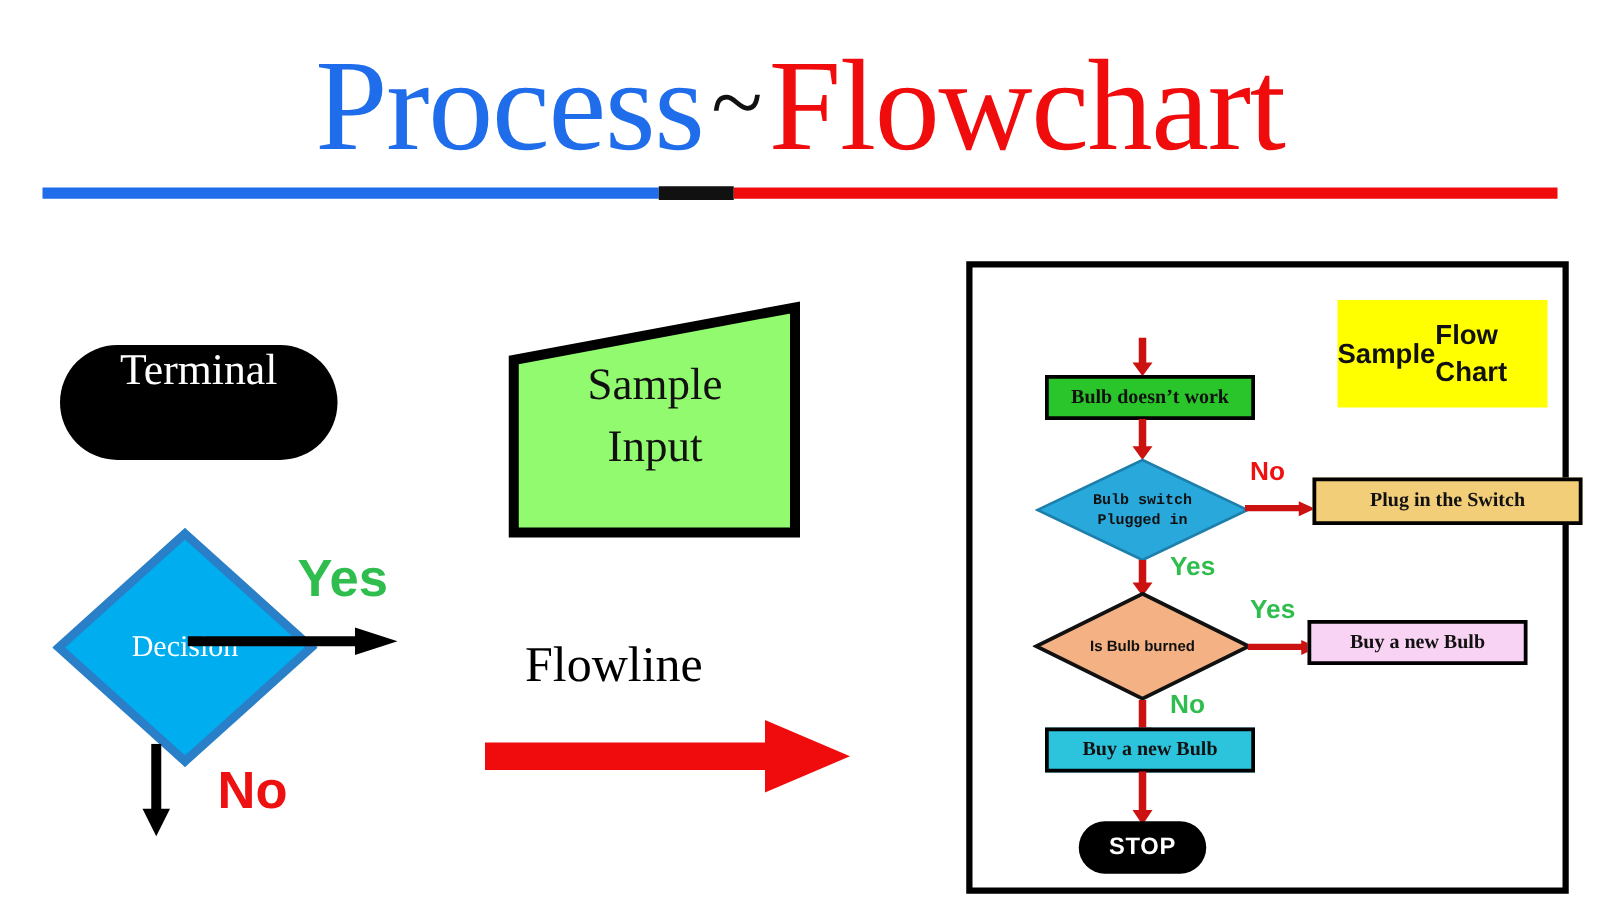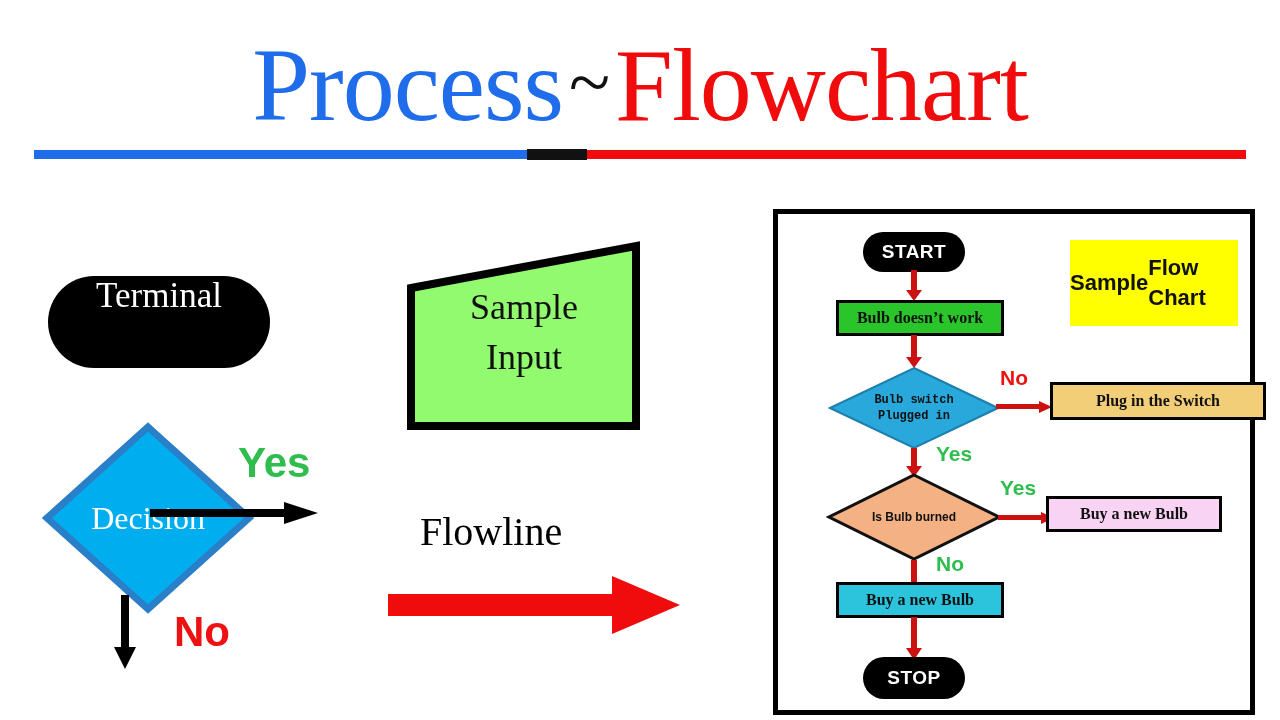--- a/index.html
+++ b/index.html
@@ -33,21 +33,21 @@
     position: absolute; left: 48px; top: 276px; width: 222px; height: 92px;
     background: #000; border-radius: 46px;
     display: flex; align-items: flex-start; justify-content: center;
     color: #ffffff; font-size: 35px; font-family: "Liberation Serif", serif;
   }
   .legend-decision-wrap { position: absolute; left: 42px; top: 422px; width: 212px; height: 192px; }
   .legend-decision-wrap svg { display: block; }
   .legend-decision-label {
     position: absolute; left: 0; top: 0; width: 212px; height: 192px;
     display: flex; align-items: center; justify-content: center;
-    color: #ffffff; font-size: 32px; font-family: "Liberation Serif", serif;
+    color: #ffffff; font-size: 24px; font-family: "Liberation Serif", serif;
     pointer-events: none;
   }
   .legend-yes {
     position: absolute; left: 238px; top: 439px;
     color: #2fbd4e; font-family: "Liberation Sans", sans-serif;
     font-weight: bold; font-size: 42px;
   }
   .legend-no {
     position: absolute; left: 174px; top: 608px;
     color: #ee1111; font-family: "Liberation Sans", sans-serif;
@@ -174,23 +174,20 @@
   </div>
 
   <div id="panel">
     <div id="panel-inner">
 
       <div class="fc-title" style="left:292px; top:26px; width:168px; height:86px;">
         <span>Sample</span>
         <span>Flow Chart</span>
       </div>
 
-      <div class="fc-pill" style="left:85px; top:18px; width:102px; height:40px;">
-        <span>START</span>
-      </div>
 
       <div class="fc-arrow" style="left:127px; top:56px;">
         <svg width="18" height="32" viewBox="0 0 18 32">
           <rect x="6" y="0" width="6" height="22" fill="#cc1111"></rect>
           <polygon points="1,20 17,20 9,31" fill="#cc1111"></polygon>
         </svg>
       </div>
 
       <div class="fc-box" style="left:58px; top:86px; width:168px; height:36px; background:#2ac52a;">
         <span>Bulb doesn’t work</span>

